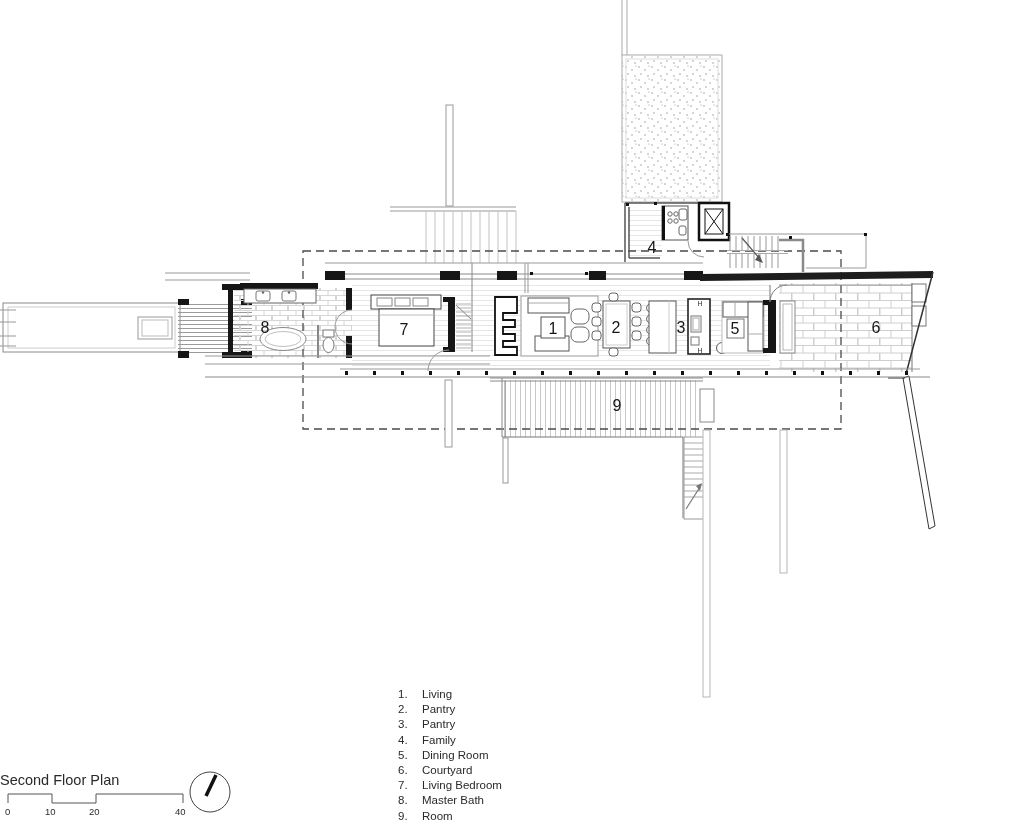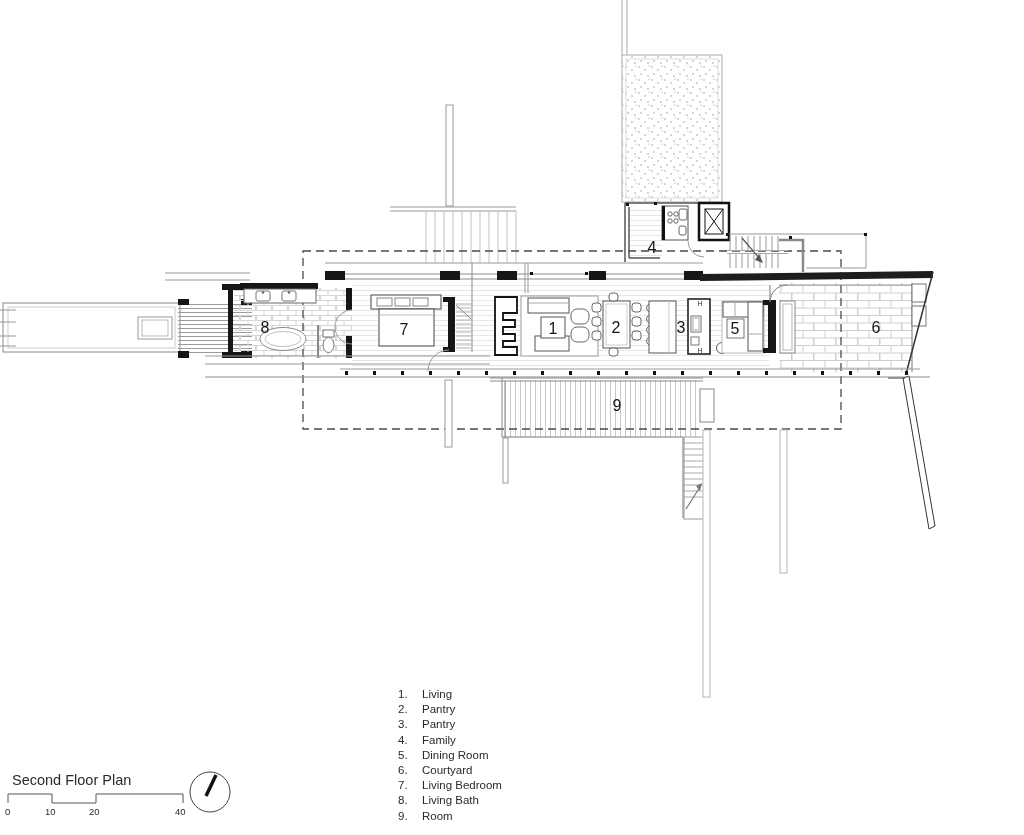--- a/index.html
+++ b/index.html
@@ -1,19 +1,19 @@
 <!DOCTYPE html>
 <html><head>
 <meta charset="utf-8">
 <style>
   html,body{margin:0;padding:0;background:#fff;}
   .stage{position:relative;width:1024px;height:835px;background:#ffffff;overflow:hidden;
          font-family:"Liberation Sans", sans-serif;}
   .plan-svg{position:absolute;left:0;top:0;}
-  .title-block-title{position:absolute;left:12px;top:772px;font-size:14.5px;color:#2a2a2a;}
+  .title-block-title{position:absolute;left:0;top:772px;font-size:14.5px;color:#2a2a2a;}
   .legend{position:absolute;left:398px;top:687px;font-size:11.5px;color:#2a2a2a;line-height:15.2px;}
   .legend-row{white-space:nowrap;}
   .legend-num{display:inline-block;width:14px;}
   .legend-label{margin-left:10px;}
   svg text{font-family:"Liberation Sans", sans-serif;fill:#161616;}
   .room-num{font-size:16px;}
   .h-label{font-size:7px;fill:#333;}
   .scale-num{font-size:9.5px;fill:#2a2a2a;}
 </style>
 </head>
@@ -317,20 +317,20 @@
   <div class="legend-row">
     <span class="legend-num">5.</span><span class="legend-label">Dining Room</span>
   </div>
   <div class="legend-row">
     <span class="legend-num">6.</span><span class="legend-label">Courtyard</span>
   </div>
   <div class="legend-row">
     <span class="legend-num">7.</span><span class="legend-label">Living Bedroom</span>
   </div>
   <div class="legend-row">
-    <span class="legend-num">8.</span><span class="legend-label">Living Bath</span>
+    <span class="legend-num">8.</span><span class="legend-label">Master Bath</span>
   </div>
   <div class="legend-row">
     <span class="legend-num">9.</span><span class="legend-label">Room</span>
   </div>
 </div>
 
 </div>
 
 </body></html>

